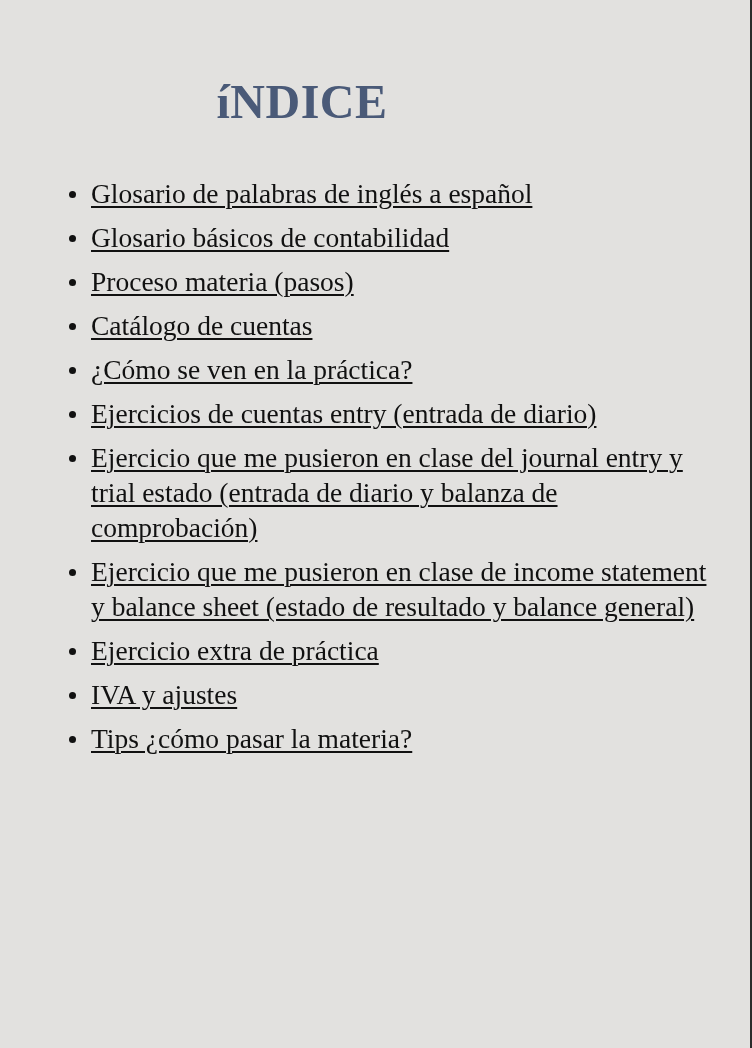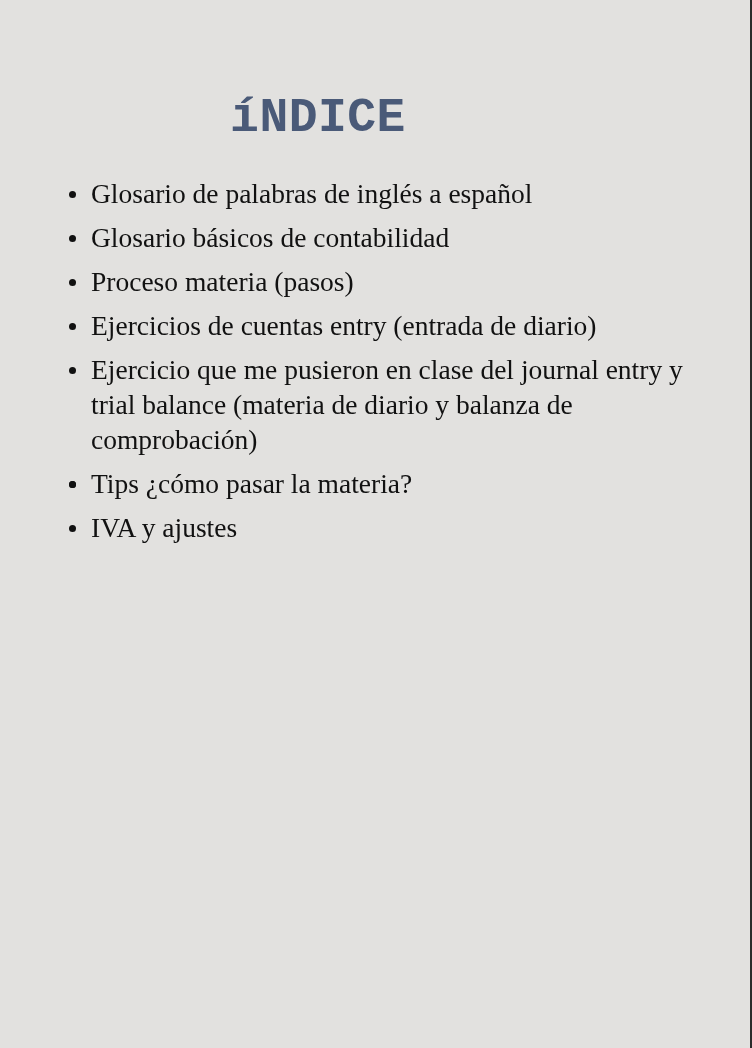--- a/index.html
+++ b/index.html
@@ -21,26 +21,26 @@
       top: 0;
       width: 750px;
       height: 1048px;
     }
     .title {
       position: absolute;
       left: 0;
       width: 604px;
       top: 72px;
       text-align: center;
-      font-family: Liberation Mono, monospace;
+      font-family: Liberation Serif, serif;
       font-weight: bold;
       font-size: 48px;
       letter-spacing: 0.5px;
       color: #4a5a78;
-      margin: 16px;
+      margin: 0;
       line-height: 60px;
     }
     .toc {
       position: absolute;
       left: 64px;
       top: 176px;
       width: 650px;
       margin: 0;
       padding: 0;
       list-style: none;
@@ -58,20 +58,21 @@
       position: absolute;
       left: 5px;
       top: 15px;
       width: 7px;
       height: 7px;
       border-radius: 50%;
       background: #111111;
     }
     .toc-item a {
       color: #111111;
+      text-decoration: underline;
       text-decoration-thickness: 2px;
       text-underline-offset: 3px;
       cursor: pointer;
     }
   </style>
 </head>
 <body>
 
 <div class="page">
   <h1 class="title">íNDICE</h1>
@@ -84,31 +85,44 @@
     <li class="toc-item">
       <span class="bullet"></span>
       <a>Glosario básicos de contabilidad</a>
     </li>
     <li class="toc-item">
       <span class="bullet"></span>
       <a>Proceso materia (pasos)</a>
     </li>
     <li class="toc-item">
       <span class="bullet"></span>
+      <a>Catálogo de cuentas</a>
+    </li>
+    <li class="toc-item">
+      <span class="bullet"></span>
+      <a>¿Cómo se ven en la práctica? </a>
+    </li>
+    <li class="toc-item">
+      <span class="bullet"></span>
       <a>Ejercicios de cuentas entry (entrada de diario)</a>
     </li>
     <li class="toc-item">
       <span class="bullet"></span>
-      <a>Ejercicio que me pusieron en clase del journal entry y trial balance (materia de diario y balanza de comprobación)</a>
+      <a>Ejercicio que me pusieron en clase del journal entry y trial estado (entrada de diario y balanza de comprobación)</a>
     </li>
     <li class="toc-item">
       <span class="bullet"></span>
+      <a>Ejercicio que me pusieron en clase de income statement y balance sheet (estado de resultado y balance general)</a>
+    </li>
+    <li class="toc-item">
+      <span class="bullet"></span>
+      <a>Ejercicio extra de práctica</a>
+    </li>
+    <li class="toc-item">
+      <span class="bullet"></span>
+      <a>IVA y ajustes</a>
     </li>
     <li class="toc-item">
       <span class="bullet"></span>
       <a>Tips ¿cómo pasar la materia?</a>
     </li>
-    <li class="toc-item">
-      <span class="bullet"></span>
-      <a>IVA y ajustes</a>
-    </li>
   </ul>
 </div>
 
 </body></html>

